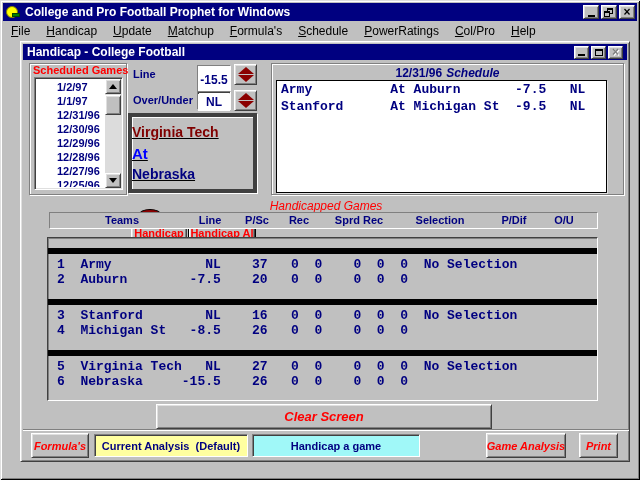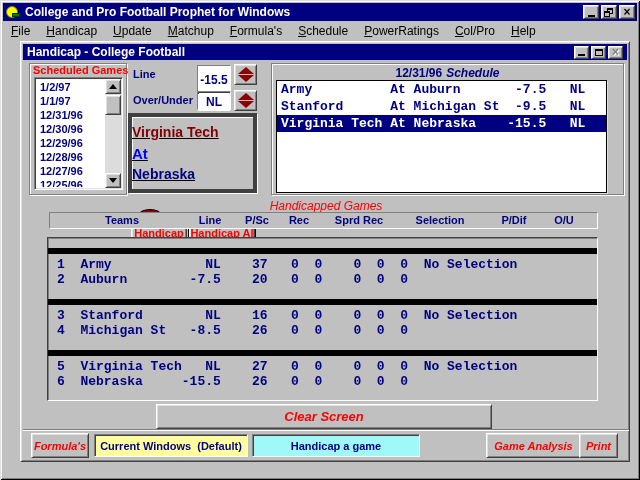--- a/index.html
+++ b/index.html
@@ -45,21 +45,21 @@
   .cbtn { width:15px; height:13px; display:flex; align-items:center; justify-content:center; }
   .glyph-max { width:8px; height:7px; border:1px solid #000; border-top-width:2px; }
   .glyph-x-dis { font-size:12px; font-weight:bold; line-height:10px; color:#808080; text-shadow:1px 1px 0 #fff; }
   .content { position:absolute; left:2px; top:20px; right:2px; bottom:2px; background:#c0c0c0; }
 
   
   .lbl-red { color:#ff0000; font-weight:bold; font-size:11px; white-space:nowrap; }
   .lbl-navy { color:#000080; font-weight:bold; font-size:11px; white-space:nowrap; }
   .dates-box { padding:1px; }
   .dates-items { position:absolute; left:2px; top:2px; right:17px; bottom:2px; overflow:hidden; }
-  .date-item { font-size:11px; font-weight:bold; color:#000080; height:14px; line-height:14px; padding-left:3px; white-space:nowrap; }
+  .date-item { font-size:11px; font-weight:bold; color:#000080; height:14px; line-height:14px; padding-left:20px; white-space:nowrap; }
   .vscroll { position:absolute; right:1px; top:1px; width:16px; bottom:1px; background:#dcdcdc; }
   .sbtn { position:absolute; left:0; width:16px; height:15px; display:flex; align-items:center; justify-content:center; }
   .tri { width:0; height:0; }
   .tri.up    { border-left:4px solid transparent; border-right:4px solid transparent; border-bottom:5px solid #000; }
   .tri.down  { border-left:4px solid transparent; border-right:4px solid transparent; border-top:5px solid #000; }
   .sthumb { position:absolute; left:0; top:16px; width:16px; height:20px; }
 
   
   .valbox input { width:100%; height:100%; border:none; outline:none; background:#fff; color:#000080;
                   font-weight:bold; font-size:12px; text-align:center; font-family:"Liberation Sans",sans-serif; }
@@ -216,21 +216,20 @@
       <div class="mu-btn raised abs" style="left:108px; top:160px; width:56px;">Handicap</div>
       <div class="mu-btn raised abs default-ring" style="left:166px; top:160px; width:66px;">Handicap Al</div>
 
       <div class="abs etched" style="left:248px; top:1px; width:353px; height:132px;"></div>
       <div class="abs sched-title" style="left:248px; top:4px; width:353px;">
         <span class="date">12/31/96</span><span class="word">Schedule</span>
       </div>
       <div class="abs sched-list" style="left:253px; top:18px; width:331px; height:113px;" id="schedule-list">
           <div class="sched-row">Army          At Auburn       -7.5   NL</div>
           <div class="sched-row">Stanford      At Michigan St  -9.5   NL</div>
-          <div class="sched-row selected">Virginia Tech At Nebraska    -15.5   NL</div>
         </div>
 
       <div class="abs hg-title" style="left:0; top:137px; width:606px;">Handicapped Games</div>
       <div class="abs col-strip" style="left:26px; top:150px; width:549px; height:17px;" id="col-strip">
           <span class="col-label" style="left: 72px;">Teams</span>
           <span class="col-label" style="left: 160px;">Line</span>
           <span class="col-label" style="left: 207px;">P/Sc</span>
           <span class="col-label" style="left: 249px;">Rec</span>
           <span class="col-label" style="left: 309px;">Sprd Rec</span>
           <span class="col-label" style="left: 390px;">Selection</span>
@@ -250,20 +249,20 @@
           <div class="game-block">
             <pre class="game-row">5  Virginia Tech   NL    27   0  0    0  0  0  No Selection</pre>
             <pre class="game-row">6  Nebraska     -15.5    26   0  0    0  0  0</pre>
           </div>
         </div>
 
       <div class="abs raised big-btn" style="left:133px; top:342px; width:336px; height:25px;">Clear Screen</div>
 
       <div class="abs separator" style="left:0; top:367px; width:606px; height:2px;"></div>
       <div class="abs raised f-btn" style="left:8px; top:371px; width:58px; height:25px;">Formula's</div>
-      <div class="abs panel-ind" style="left:71px; top:372px; width:154px; height:23px; background:#ffffa0;">Current Windows  (Default)</div>
+      <div class="abs panel-ind" style="left:71px; top:372px; width:154px; height:23px; background:#ffffa0;">Current Analysis  (Default)</div>
       <div class="abs panel-ind" style="left:229px; top:372px; width:168px; height:23px; background:#a0f8f8;">Handicap a game</div>
-      <div class="abs raised f-btn" style="left:463px; top:371px; width:95px; height:25px;">Game Analysis</div>
+      <div class="abs raised f-btn" style="left:463px; top:371px; width:80px; height:25px;">Game Analysis</div>
       <div class="abs raised f-btn" style="left:556px; top:371px; width:39px; height:25px;">Print</div>
 
     </div>
   </div>
 </div>
 
 </body></html>

